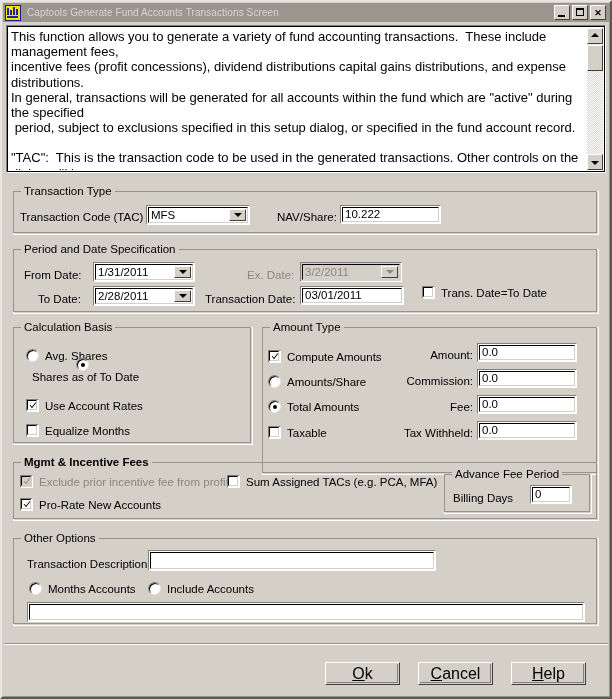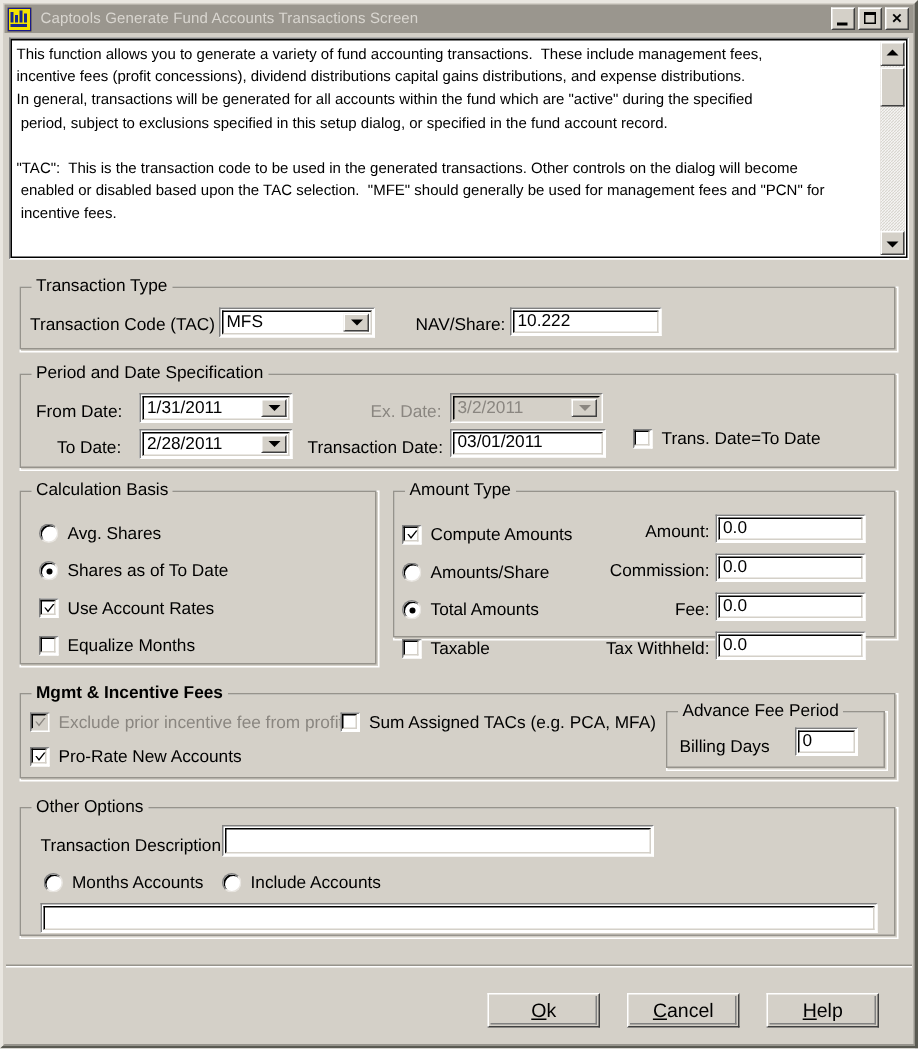--- a/index.html
+++ b/index.html
@@ -142,21 +142,21 @@
   .helpbox-inner {
     position: absolute;
     left: 2px; top: 2px;
     right: 18px; bottom: 2px;
     overflow: hidden;
     padding: 1px 2px 0 2px;
     box-sizing: border-box;
   }
   .helpbox-inner p {
     margin: 0;
-    font-size: 10px;
+    font-size: 13px;
     line-height: 15.2px;
     color: #000;
     white-space: pre-wrap;
   }
   .helpbox-inner p.gap { margin-top: 15px; }
 
   
   .vscroll {
     position: absolute;
     right: 2px; top: 2px;
@@ -405,21 +405,21 @@
     position: absolute;
     background: #d4d0c8;
     box-sizing: border-box;
     border-top: 1px solid #ffffff;
     border-left: 1px solid #ffffff;
     border-right: 1px solid #404040;
     border-bottom: 1px solid #404040;
     display: flex;
     align-items: center;
     justify-content: center;
-    font-size: 13px;
+    font-size: 16px;
     color: #000;
     cursor: default;
   }
   .pbtn::after {
     content: "";
     position: absolute;
     left: 1px; top: 1px; right: 1px; bottom: 1px;
     border-right: 1px solid #808080;
     border-bottom: 1px solid #808080;
     pointer-events: none;
@@ -538,40 +538,40 @@
     <div class="cap">Trans. Date=To Date</div>
   </div>
 
   <div class="grp" style="left:13px; top:327px; width:240px; height:118px;">
     <div class="grp-title">Calculation Basis</div>
   </div>
   <div class="rad" style="left:26px; top:349px;">
     <div class="circ"></div>
     <div class="cap">Avg. Shares</div>
   </div>
-  <div class="rad" style="left:26px; top:374px;">
+  <div class="rad" style="left:26px; top:358px;flex-direction:column;">
     <div class="circ">
         <div class="dot"></div>
       </div>
     <div class="cap">Shares as of To Date</div>
   </div>
   <div class="chk" style="left:26px; top:399px;">
     <div class="box">
       <svg class="tick" viewBox="0 0 8 7">
           <path d="M0.5 3 L1.5 3 L3 4.8 L6.3 0.6 L7.4 0.6 L3 6.3 Z" fill="#000"></path>
         </svg>
     </div>
     <div class="cap">Use Account Rates</div>
   </div>
   <div class="chk" style="left:26px; top:424px;">
     <div class="box"></div>
     <div class="cap">Equalize Months</div>
   </div>
 
-  <div class="grp" style="left:262px; top:327px; width:337px; height:100px;">
+  <div class="grp" style="left:262px; top:327px; width:337px; height:148px;">
     <div class="grp-title">Amount Type</div>
   </div>
   <div class="chk" style="left:268px; top:350px;">
     <div class="box">
       <svg class="tick" viewBox="0 0 8 7">
           <path d="M0.5 3 L1.5 3 L3 4.8 L6.3 0.6 L7.4 0.6 L3 6.3 Z" fill="#000"></path>
         </svg>
     </div>
     <div class="cap">Compute Amounts</div>
   </div>

